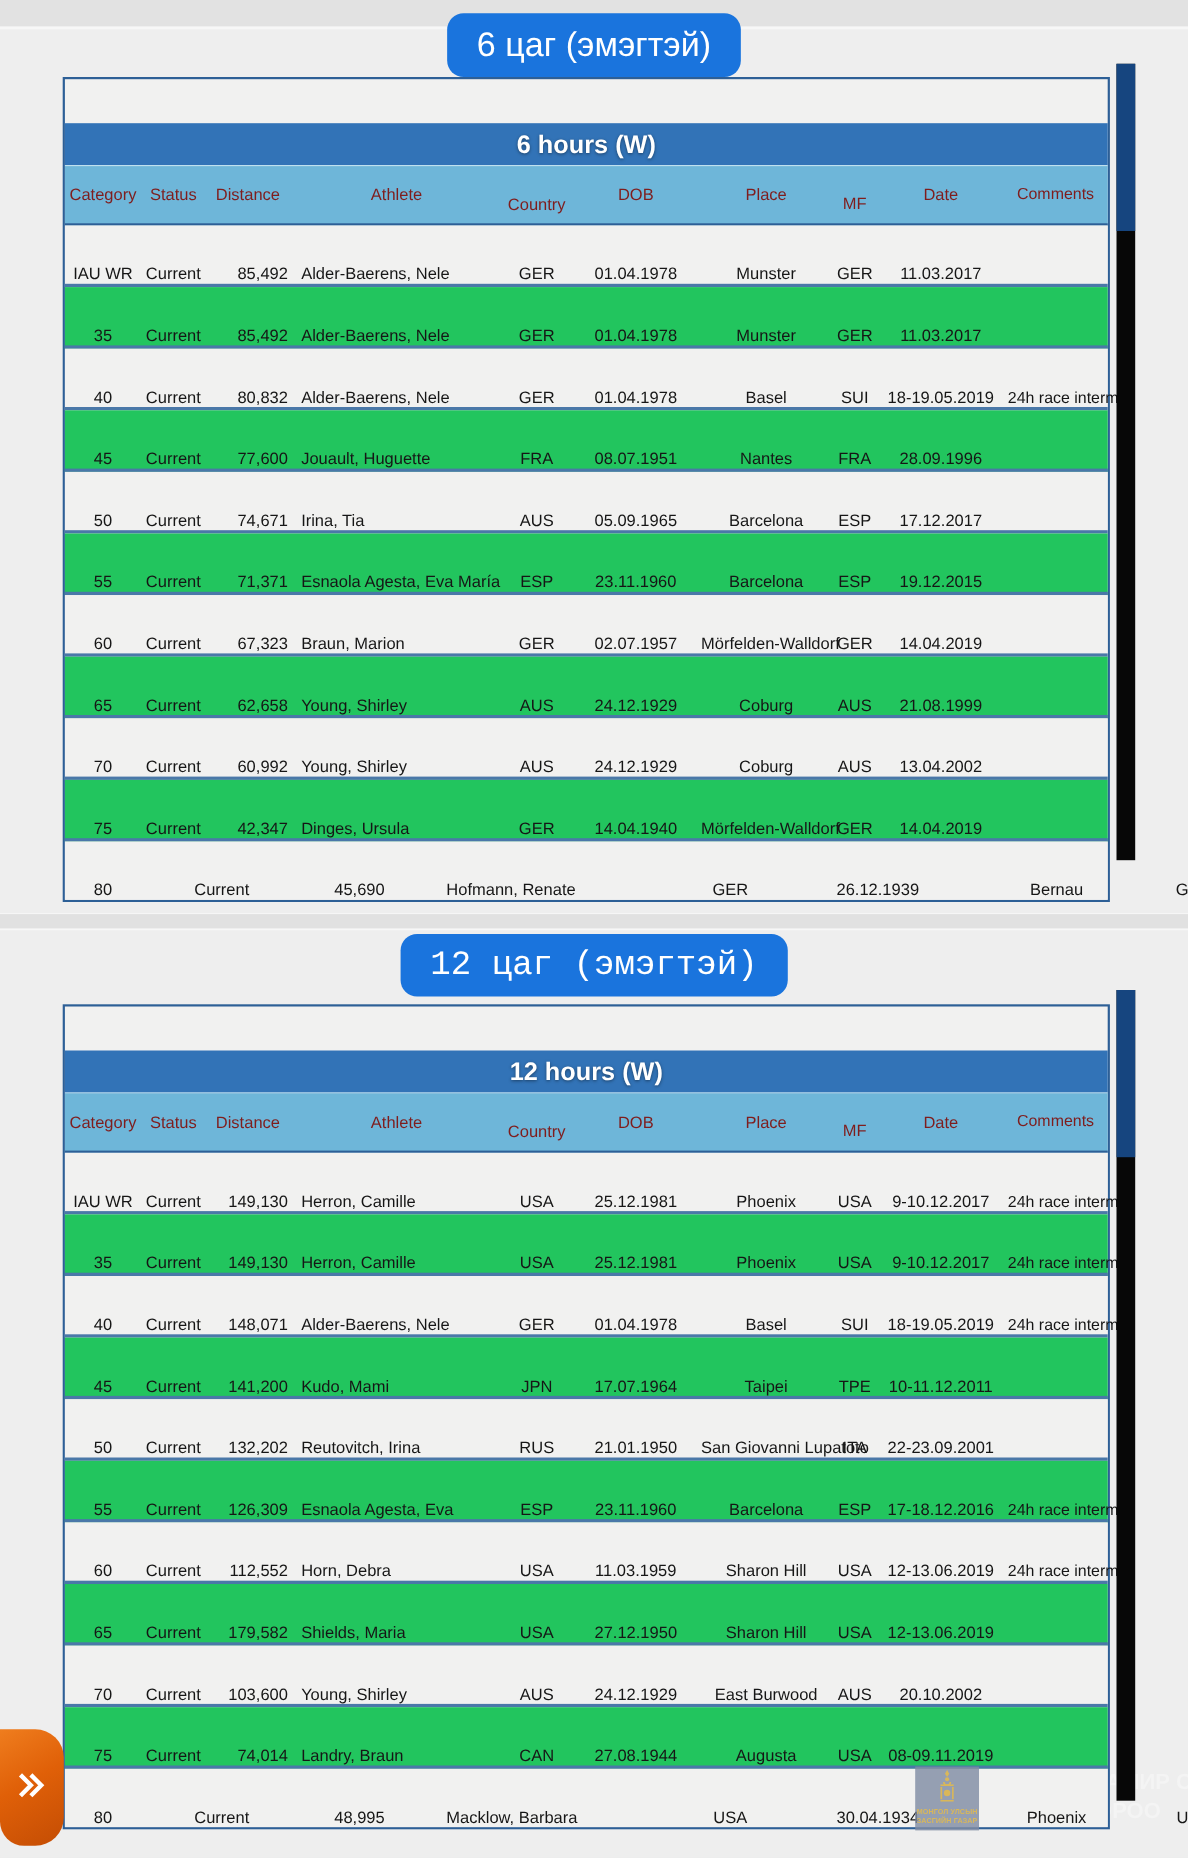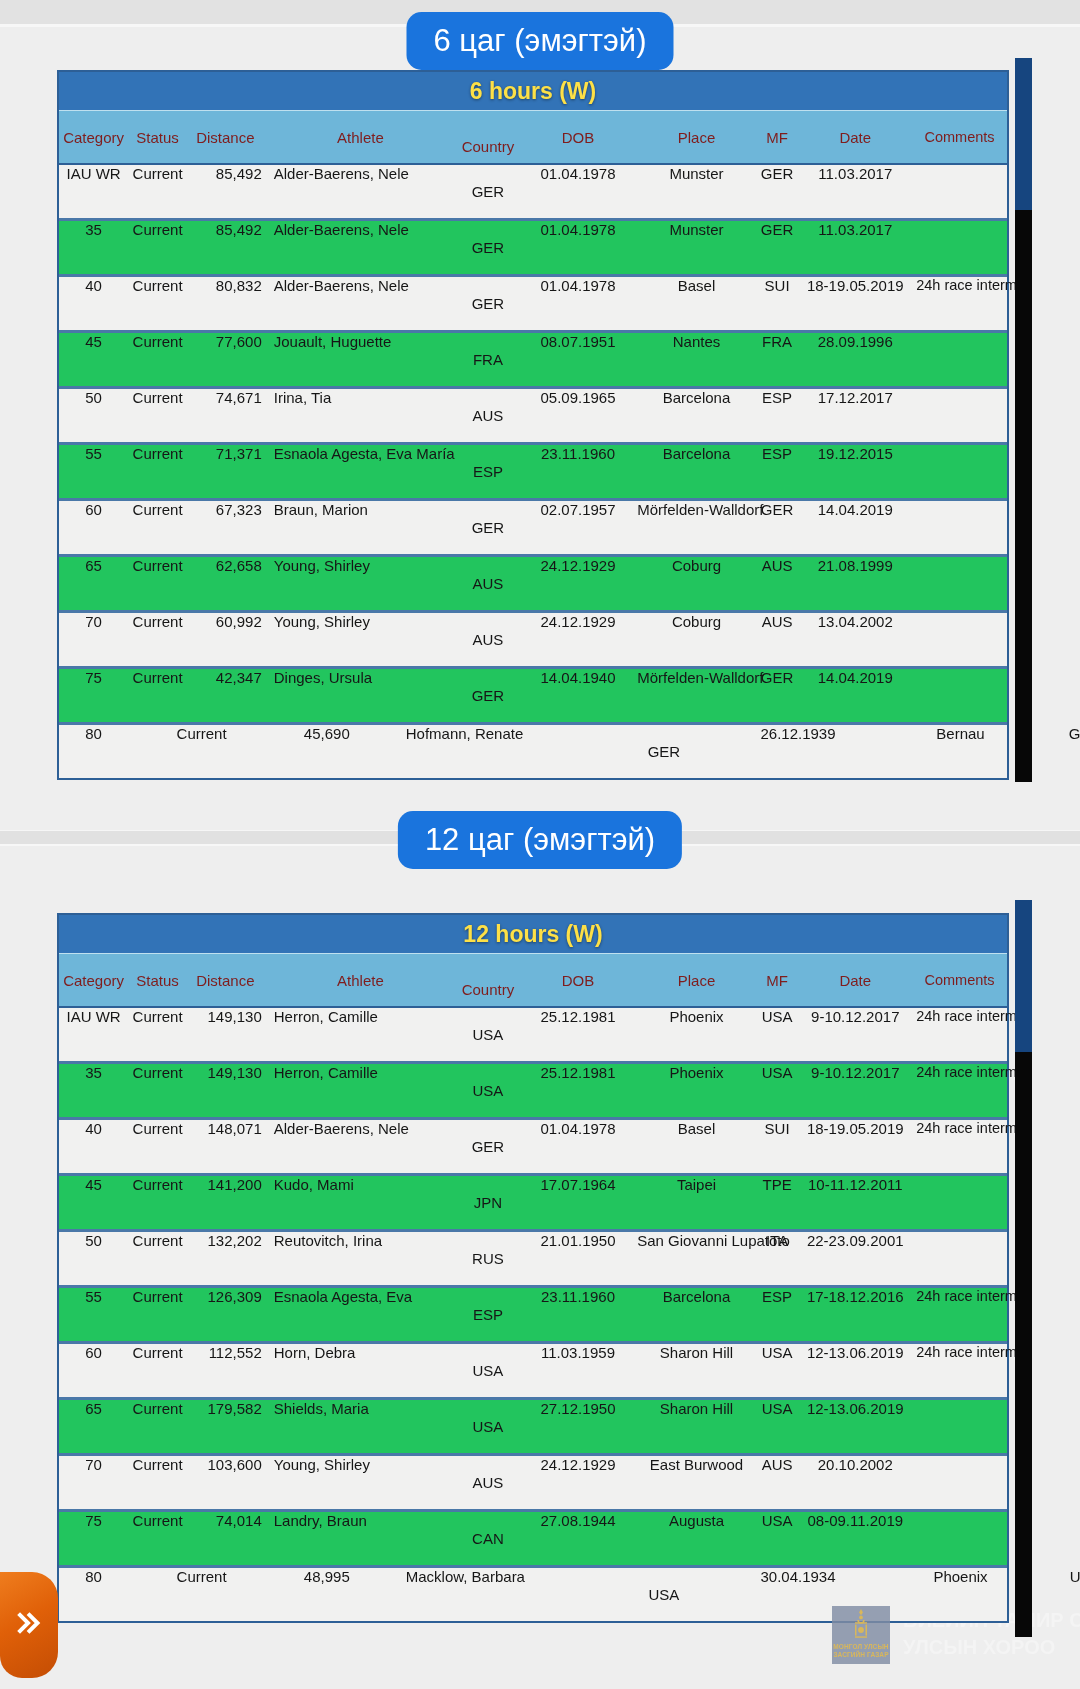--- a/index.html
+++ b/index.html
@@ -4,43 +4,43 @@
 <style>
   html,body{margin:0;padding:0;background:#ececec;}
   #screen{position:relative;width:1080px;height:1689px;background:#eeeeee;overflow:hidden;
           font-family:"Liberation Sans", sans-serif;}
   .top-strip{position:absolute;left:0;top:0;width:100%;height:24px;background:#e2e2e2;border-bottom:3px solid #f7f7f7;}
   .mid-strip{position:absolute;left:0;top:830px;width:100%;height:13px;background:#e1e1e1;border-top:1px solid #f6f6f6;border-bottom:2px solid #f7f7f7;}
 
   .pill{position:absolute;left:50%;transform:translateX(-50%);background:#1a74dd;color:#fff;
         font-size:31px;padding:11px 27px;border-radius:15px;z-index:3;white-space:nowrap;}
   .pill1{top:12px;}
-  .pill2{top:811px;}
+  .pill2{top:849px;font-family:Liberation Mono, monospace;}
 
   .rtable{position:absolute;left:57px;width:948px;border:2px solid #2d5f96;background:#f1f1f0;z-index:2;}
   .t1{top:70px;}
   .t2{top:913px;}
-  .ttitle{height:38px;background:#3273b7;color:#fde047;font-weight:bold;font-size:23px;
+  .ttitle{height:38px;background:#3273b7;color:#ffffff;font-weight:bold;font-size:23px;
           display:flex;align-items:center;justify-content:center;
-          text-shadow:0 1px 3px rgba(0,0,0,.45);border-bottom:1px solid #bfe0ef;}
+          text-shadow:0 1px 3px rgba(0,0,0,.45);border-bottom:1px solid #bfe0ef;margin-top:40px;}
   .thead{height:52px;background:#6eb6d9;display:flex;align-items:center;border-bottom:2px solid #2d5f96;}
-  .trow{height:53px;display:flex;align-items:flex-start;background:#f1f1f0;border-bottom:3px solid #4a78a8;}
+  .trow{height:53px;display:flex;align-items:flex-end;background:#f1f1f0;border-bottom:3px solid #4a78a8;}
   .trow.alt{background:#22c55e;}
   .trow:last-child{border-bottom:none;gap:44px;}
 
   .cell,.hcell{flex:0 0 auto;text-align:center;font-size:15px;color:#161616;white-space:nowrap;box-sizing:border-box;}
   .hcell{color:#7f1d1d;font-size:15px;}
   .c-category{width:7.3%;}
   .c-status{width:6.2%;}
   .c-distance{width:8.1%;text-align:right;padding-right:2px;}
   .c-athlete{width:20.4%;text-align:left;padding-left:10px;}
   .c-country{width:6.5%;margin-top:18px;}
   .c-dob{width:12.5%;}
   .c-place{width:12.5%;}
-  .c-mf{width:4.5%;}
+  .c-mf{width:4.5%;margin-top:16px;}
   .c-date{width:12%;}
   .c-comments{width:10%;text-align:left;padding-left:4px;font-size:14.5px;}
   .hcell.c-distance,.hcell.c-athlete,.hcell.c-comments{text-align:center;padding:0;}
 
   .sb{position:absolute;left:1015px;width:17px;background:#070707;z-index:4;}
   .sb1{top:58px;height:724px;}
   .sb2{top:900px;height:737px;}
   .sb-thumb{position:absolute;top:0;left:0;width:100%;height:152px;background:#16457f;}
 
   .nav-btn{position:absolute;left:0;top:1572px;width:58px;height:106px;z-index:6;

